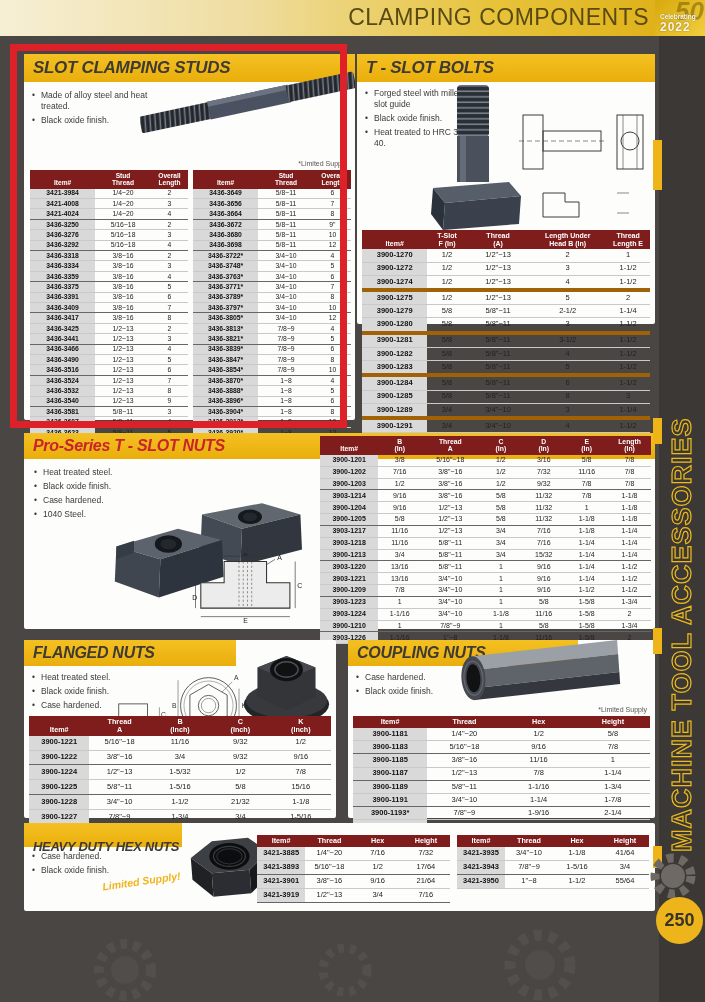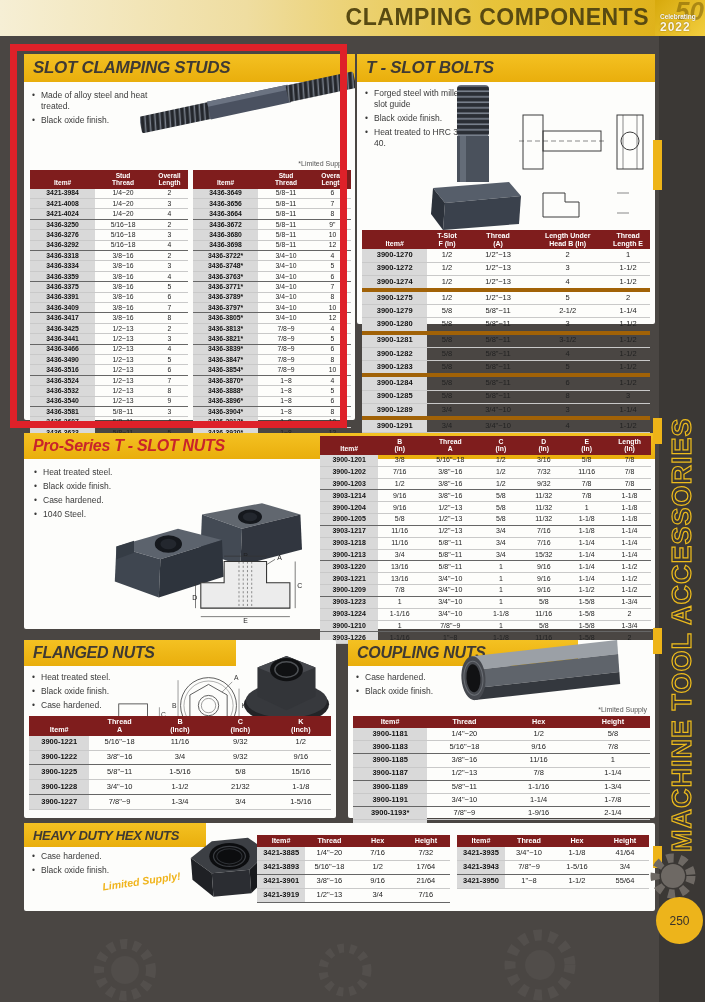--- a/index.html
+++ b/index.html
@@ -3,21 +3,21 @@
 <meta charset="utf-8">
 <style>
   html,body{margin:0;padding:0;}
   body{width:705px;height:1002px;position:relative;overflow:hidden;background:#4a4643;
        font-family:"Liberation Sans",sans-serif;}
   
   .bg-gear{position:absolute;z-index:0;}
   
   .top-band{position:absolute;left:0;top:0;width:705px;height:36px;z-index:4;
             background:linear-gradient(90deg,#f6efd5 0%,#efddA0 35%,#e7c33a 70%,#ddad12 100%);}
-  .top-title{position:absolute;right:56px;top:4px;font-size:23px;font-weight:bold;
+  .top-title{position:absolute;right:56px;top:4px;font-size:23px;font-weight:normal;
              color:#584a12;letter-spacing:.5px;}
   .badge{position:absolute;right:0;top:0;width:50px;height:36px;overflow:hidden;
          background:linear-gradient(135deg,#d7a90c,#f2ce3f);}
   .badge .fifty{position:absolute;right:1px;top:-4px;font-size:26px;font-weight:bold;
                 font-style:italic;color:rgba(122,92,5,.55);}
   .badge .cel{position:absolute;left:5px;top:13px;font-size:6.5px;font-weight:bold;color:#fff;
               text-shadow:0 0 1px #7a5c05;}
   .badge .yr{position:absolute;left:5px;top:20px;font-size:12px;font-weight:bold;color:#fdf8e8;
              letter-spacing:1px;text-shadow:0 0 1.5px #7a5c05;}
   
@@ -25,21 +25,21 @@
   .vtext{position:absolute;left:659px;top:365px;width:46px;height:540px;z-index:3;
          display:flex;align-items:center;justify-content:center;
          writing-mode:vertical-rl;transform:rotate(180deg);
          font-size:27px;font-weight:bold;letter-spacing:1px;color:#edbb1c;}
   @supports (-webkit-text-stroke:1px black){
     .vtext{color:transparent;-webkit-text-stroke:1.2px #edbb1c;}
   }
   .side-tab{position:absolute;width:9px;background:#eeb418;z-index:3;left:653px;}
   .page-circle{position:absolute;left:656px;top:897px;width:47px;height:47px;border-radius:50%;
                background:#edb41b;z-index:4;display:flex;align-items:center;justify-content:center;
-               font-size:12px;font-weight:normal;color:#3a332a;}
+               font-size:18px;font-weight:bold;color:#3a332a;}
   
   .card{position:absolute;background:#fdfdfb;z-index:1;border-radius:2px;}
   .banner{position:absolute;left:0;top:0;height:28px;
           background:linear-gradient(180deg,#f4c122,#e9ae0c);
           color:#3f3a33;font-weight:bold;font-style:italic;font-size:17px;
           padding:4px 9px 0 9px;box-sizing:border-box;white-space:nowrap;letter-spacing:-.3px;}
   .banner.red-text{color:#c8242b;}
   ul.bullets{position:absolute;margin:0;padding:0;list-style:none;font-size:8.5px;
              color:#3a3a3a;line-height:1.3;}
   ul.bullets li{position:relative;padding-left:9px;margin-bottom:3px;}
@@ -844,20 +844,27 @@
           <td>1/2</td>
         </tr>
         <tr>
           <td class="item">3900-1222</td>
           <td>3/8"~16</td>
           <td>3/4</td>
           <td>9/32</td>
           <td>9/16</td>
         </tr>
         <tr>
+          <td class="item">3900-1224</td>
+          <td>1/2"~13</td>
+          <td>1-5/32</td>
+          <td>1/2</td>
+          <td>7/8</td>
+        </tr>
+        <tr>
           <td class="item">3900-1225</td>
           <td>5/8"~11</td>
           <td>1-5/16</td>
           <td>5/8</td>
           <td>15/16</td>
         </tr>
         <tr>
           <td class="item">3900-1228</td>
           <td>3/4"~10</td>
           <td>1-1/2</td>
@@ -948,21 +955,21 @@
           <td class="item">3900-1195</td>
           <td>1"~8</td>
           <td>1-5/8</td>
           <td>2-1/2</td>
         </tr>
       </tbody>
   </table>
 </div>
 
 <div class="card" style="left:24px;top:823px;width:631px;height:88px;">
-  <div class="banner" style="width:182px;height:24px;font-size:13px;padding-top:5px;">HEAVY DUTY HEX NUTS</div>
+  <div class="banner" style="width:158px;height:24px;font-size:13px;padding-top:16px;">HEAVY DUTY HEX NUTS</div>
   <ul class="bullets" style="left:8px;top:28px;width:110px;">
       <li>Case hardened.</li>
       <li>Black oxide finish.</li>
     </ul>
   <div class="note-yellow" style="left:78px;top:52px;">Limited Supply!</div>
   <svg class="photo" style="left:150px;top:0px;" width="105" height="86" viewBox="0 0 125 95">
     <polygon points="20,38 45,18 88,14 112,30 90,52 45,56" fill="#3c3f44"></polygon>
     <polygon points="20,38 45,56 47,84 22,64" fill="#1f2125"></polygon>
     <polygon points="45,56 90,52 92,80 47,84" fill="#2b2d32"></polygon>
     <polygon points="90,52 112,30 114,58 92,80" fill="#17191c"></polygon>

